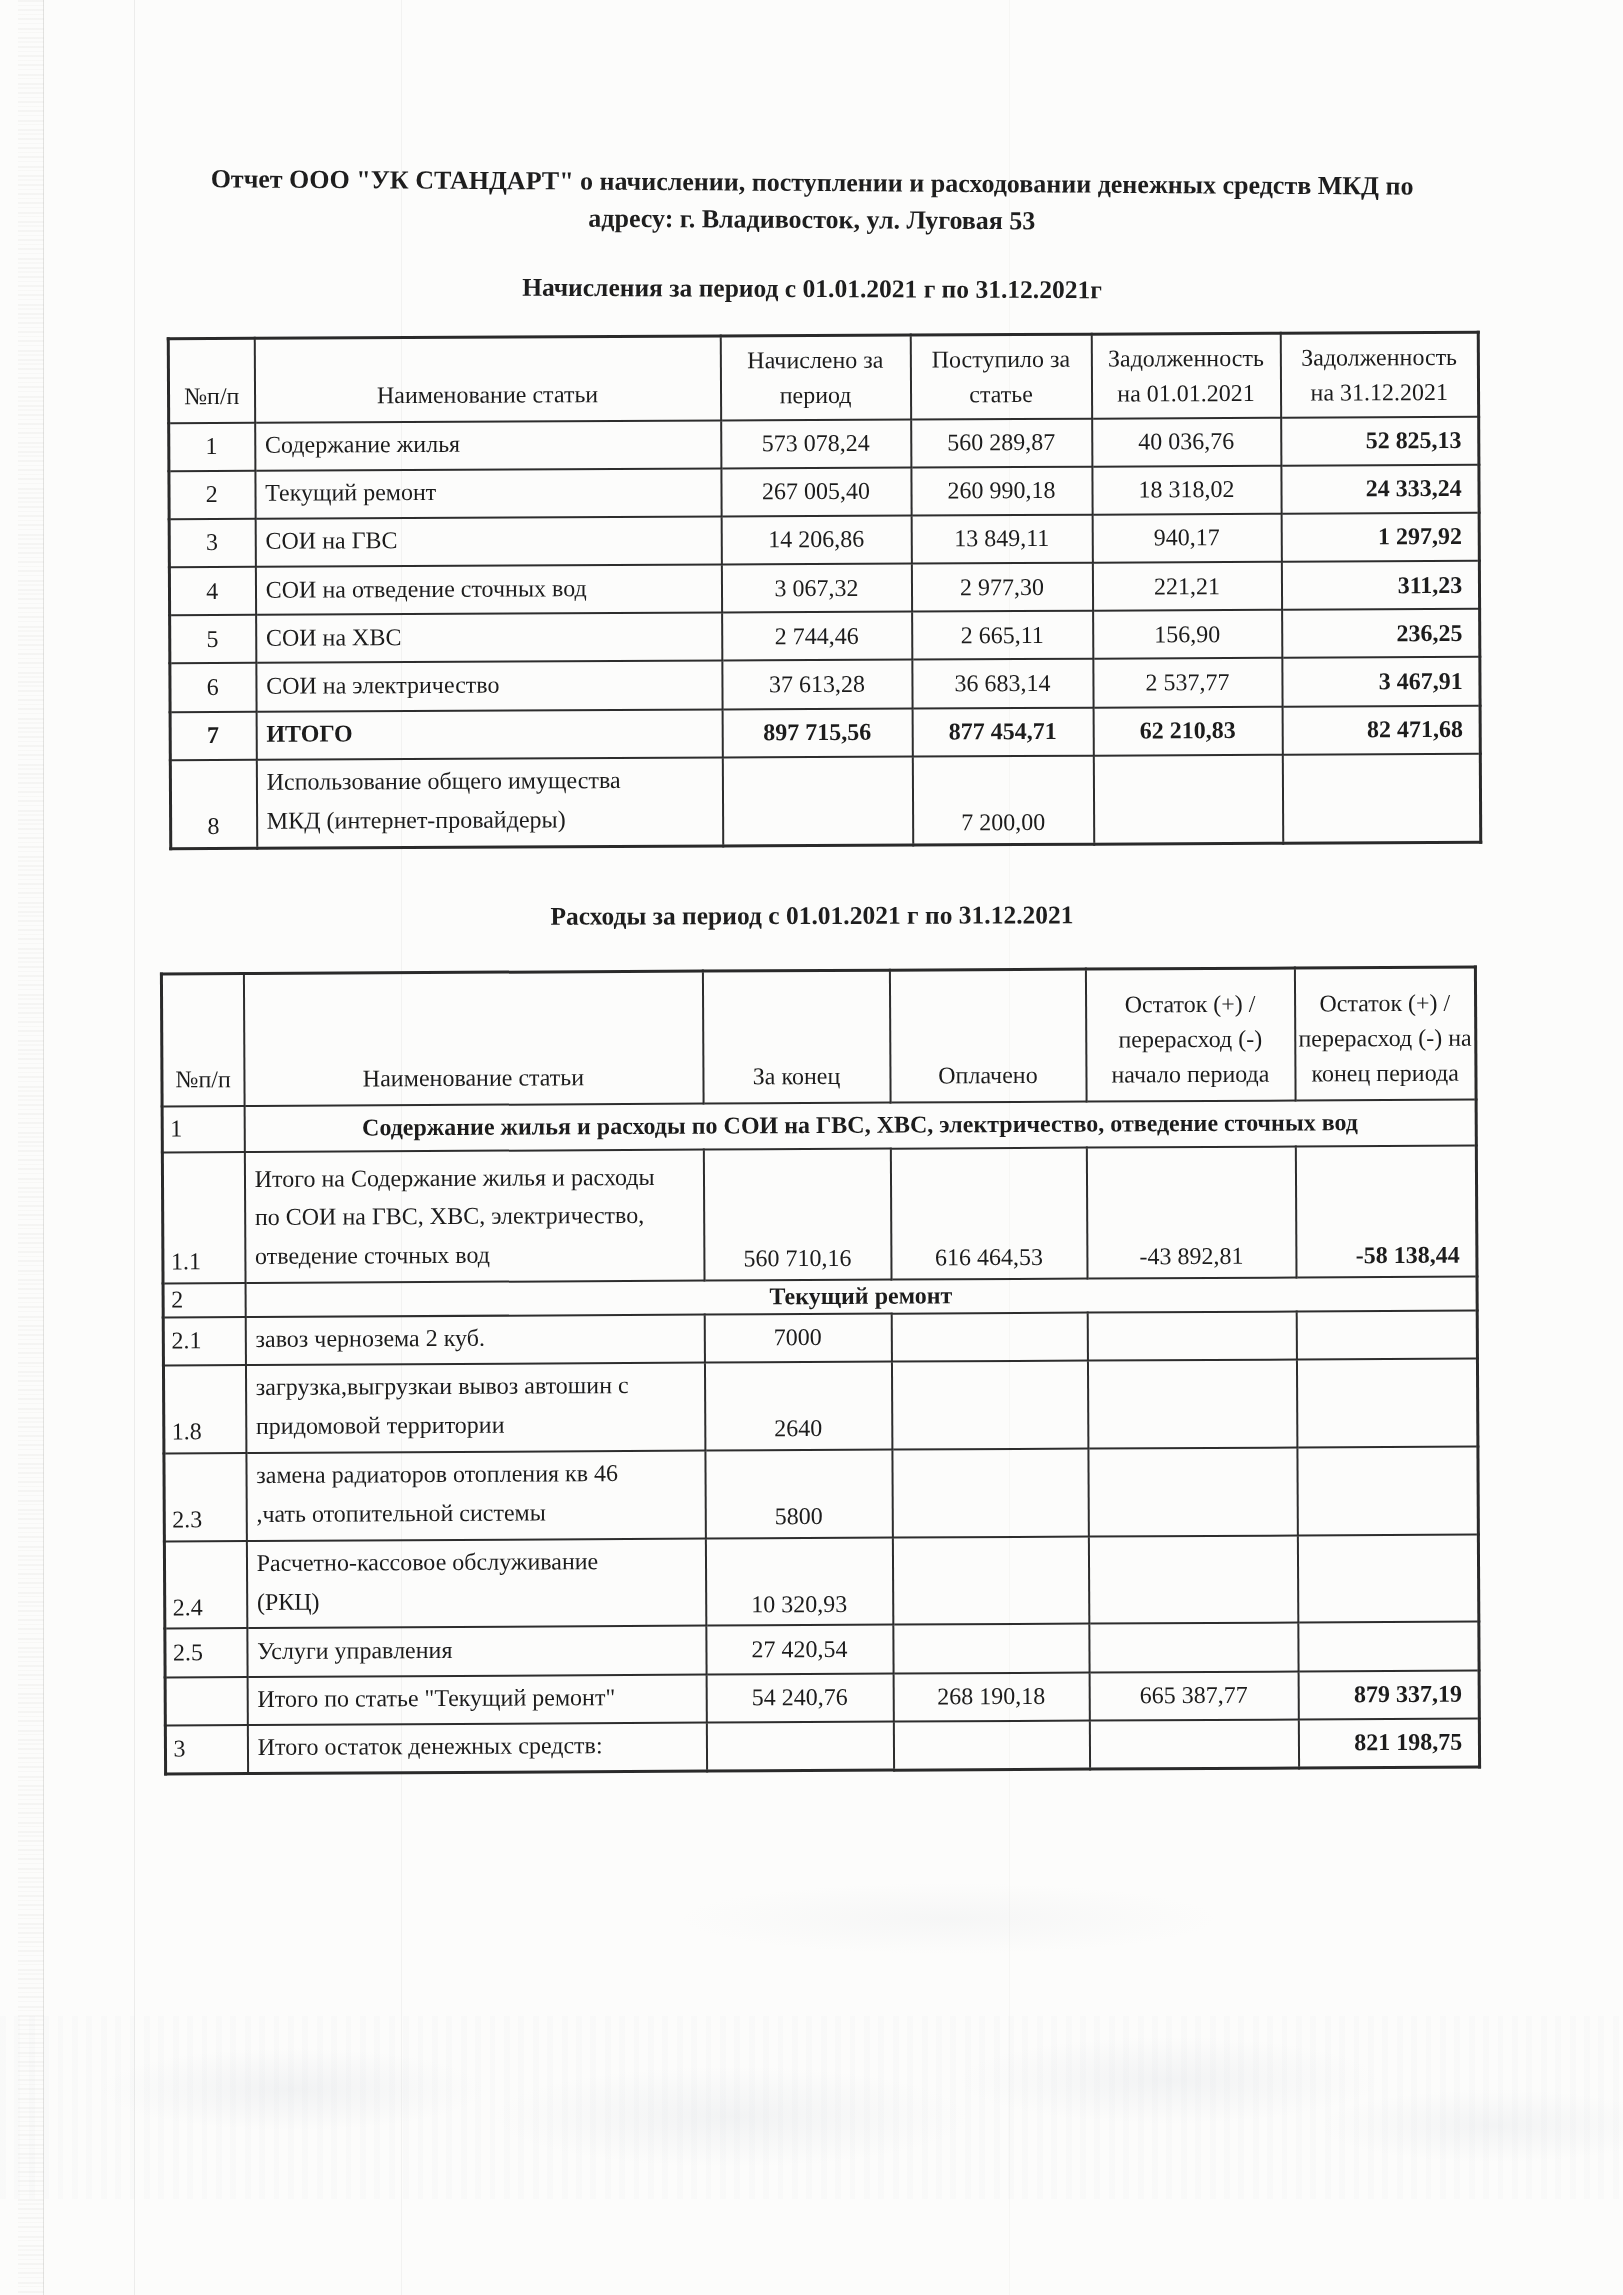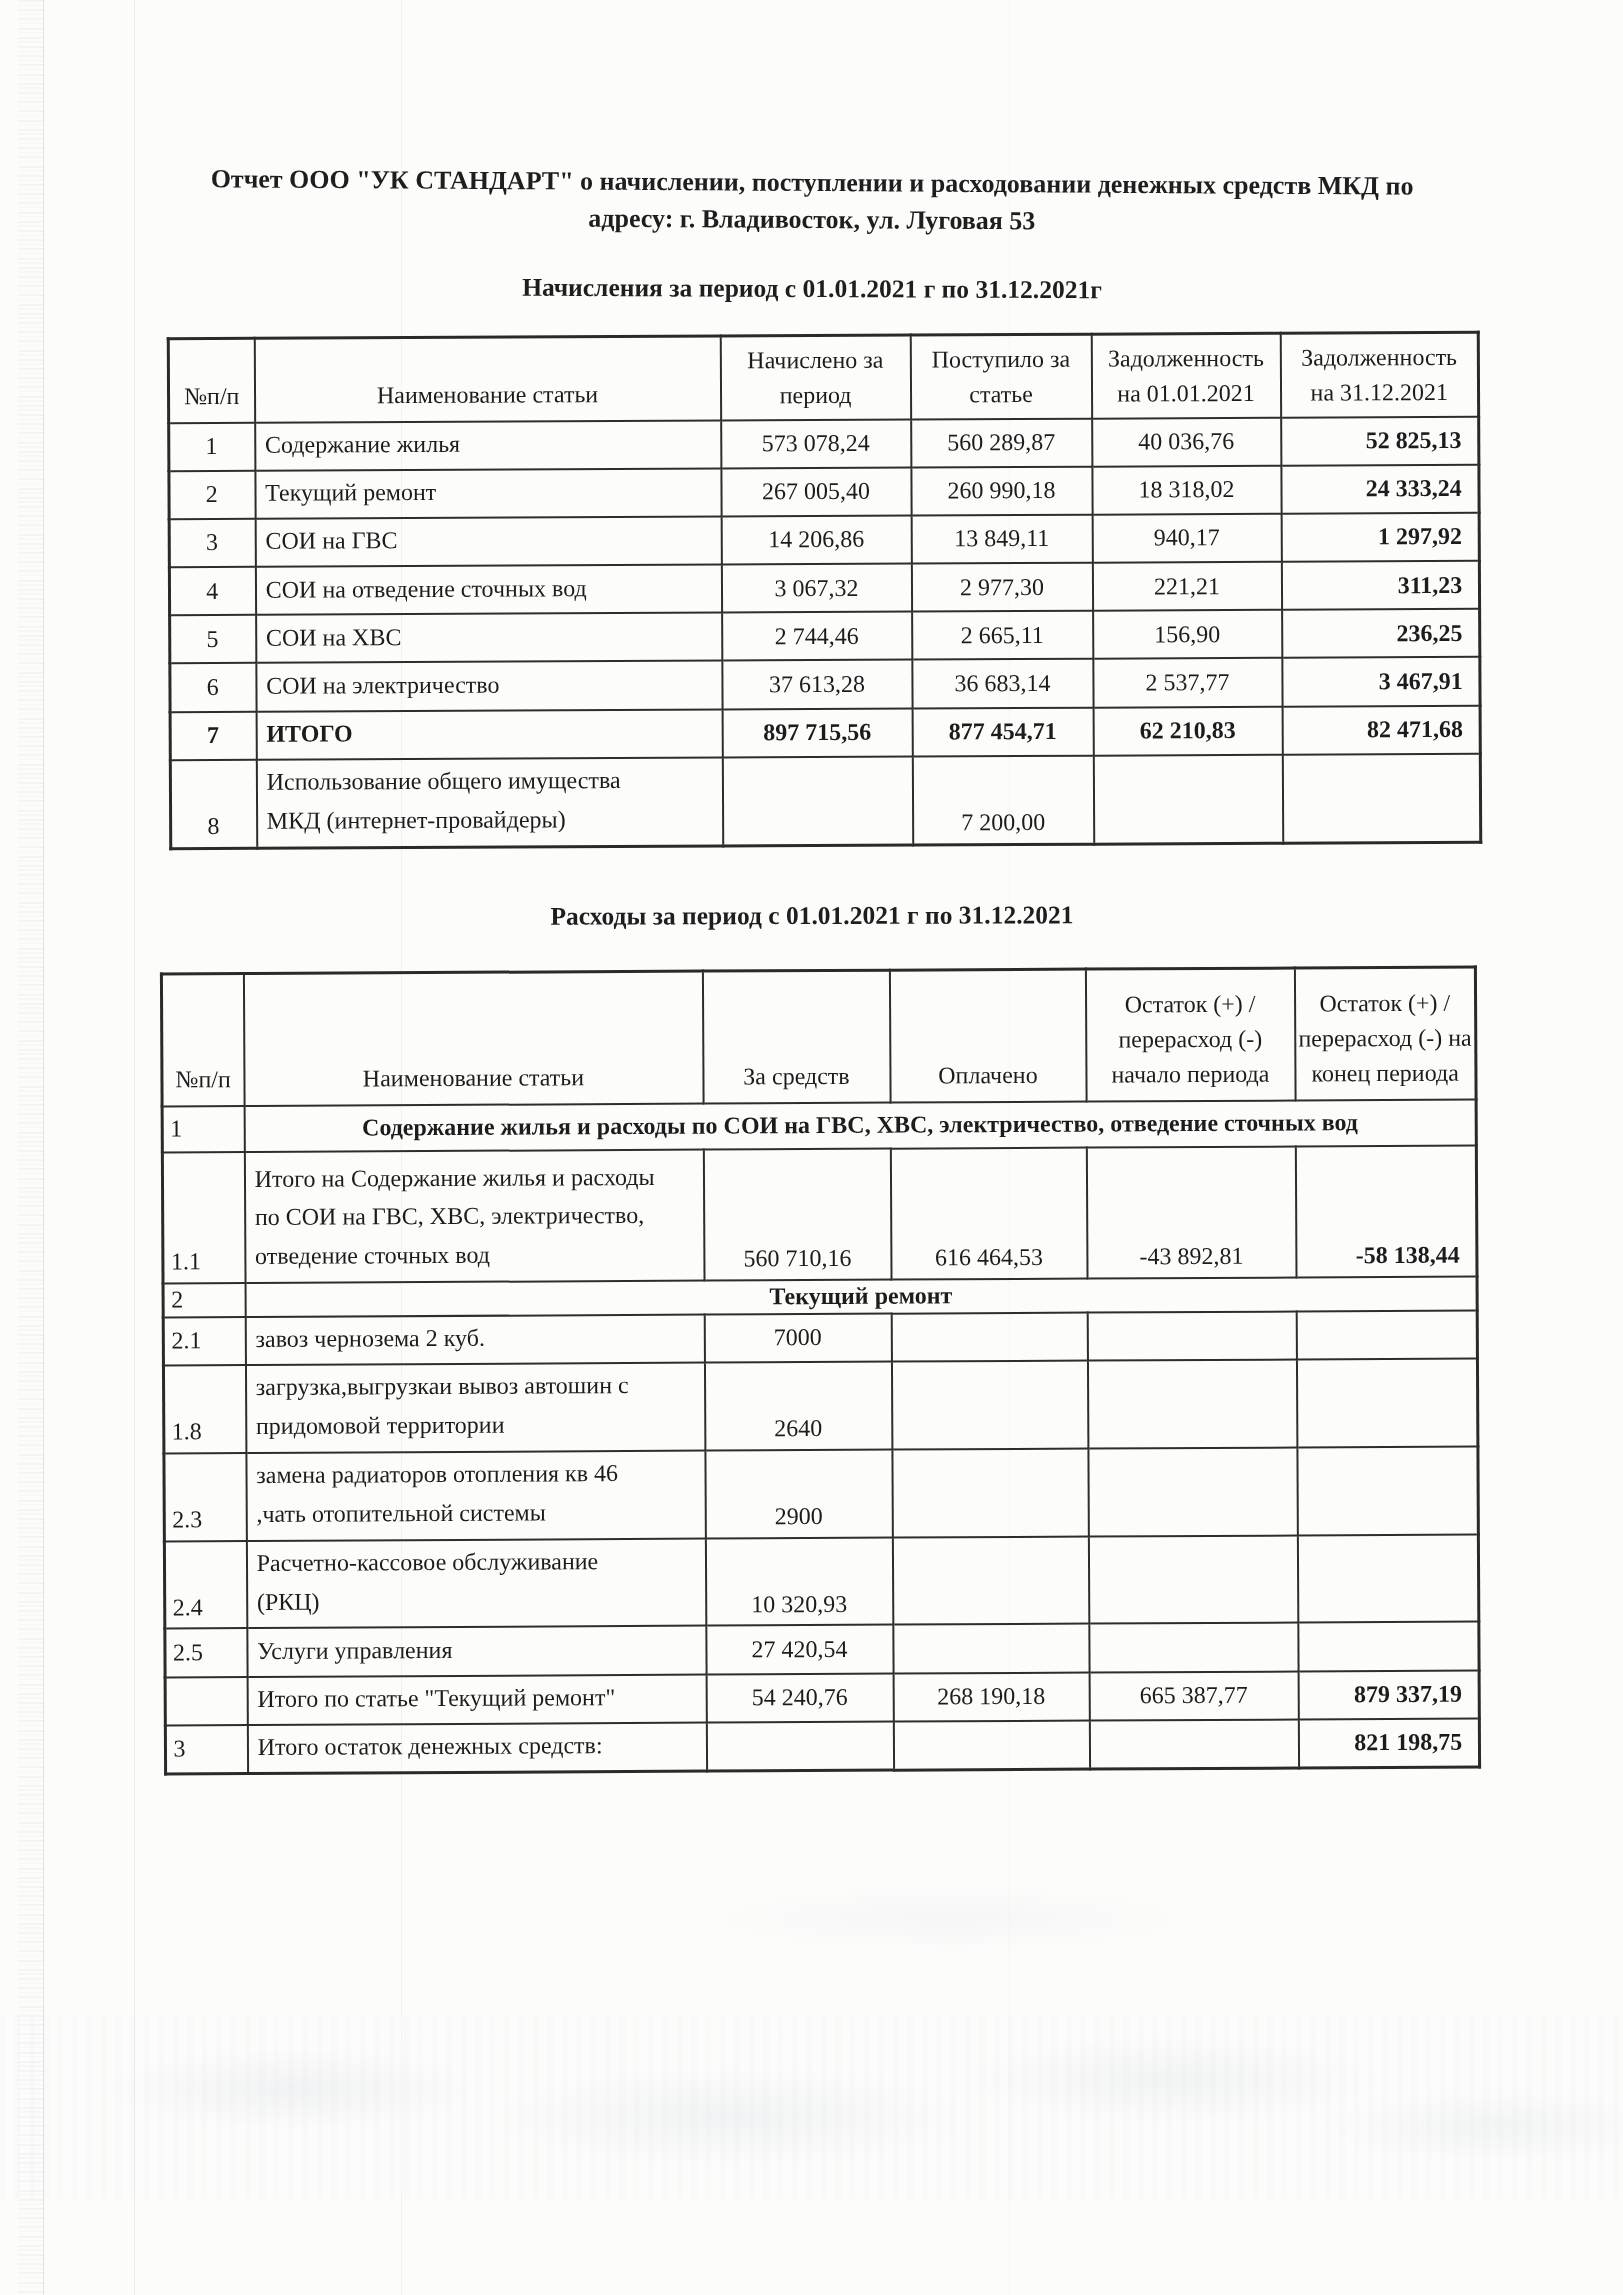--- a/index.html
+++ b/index.html
@@ -212,21 +212,21 @@
           <col style="width:459px">
           <col style="width:187px">
         <col style="width:196px">
           <col style="width:209px">
           <col style="width:181px">
       </colgroup>
       <thead>
         <tr>
           <th class="h-bottom">№п/п</th>
           <th class="h-bottom">Наименование статьи</th>
-          <th class="h-bottom">За средств</th>
+          <th class="h-bottom">За конец</th>
           <th class="h-bottom">Оплачено</th>
           <th class="h-bottom">Остаток (+) /
 перерасход (-)
 начало периода</th>
           <th class="h-bottom">Остаток (+) /
 перерасход (-) на
 конец периода</th>
         </tr>
       </thead>
       <tbody id="t2-body">
@@ -262,21 +262,21 @@
 придомовой территории</td>
             <td class="c-mid">2640</td>
             <td class="c-mid"></td>
             <td class="c-mid"></td>
             <td class="c-end"></td>
           </tr>
           <tr class="va-bottom" style="height: 77px;">
             <td class="c-num">2.3</td>
             <td class="c-name">замена радиаторов отопления кв 46
 ,чать отопительной системы</td>
-            <td class="c-mid">2900</td>
+            <td class="c-mid">5800</td>
             <td class="c-mid"></td>
             <td class="c-mid"></td>
             <td class="c-end"></td>
           </tr>
           <tr class="va-bottom" style="height: 77px;">
             <td class="c-num">2.4</td>
             <td class="c-name">Расчетно-кассовое обслуживание
 (РКЦ)</td>
             <td class="c-mid">10 320,93</td>
             <td class="c-mid"></td>

